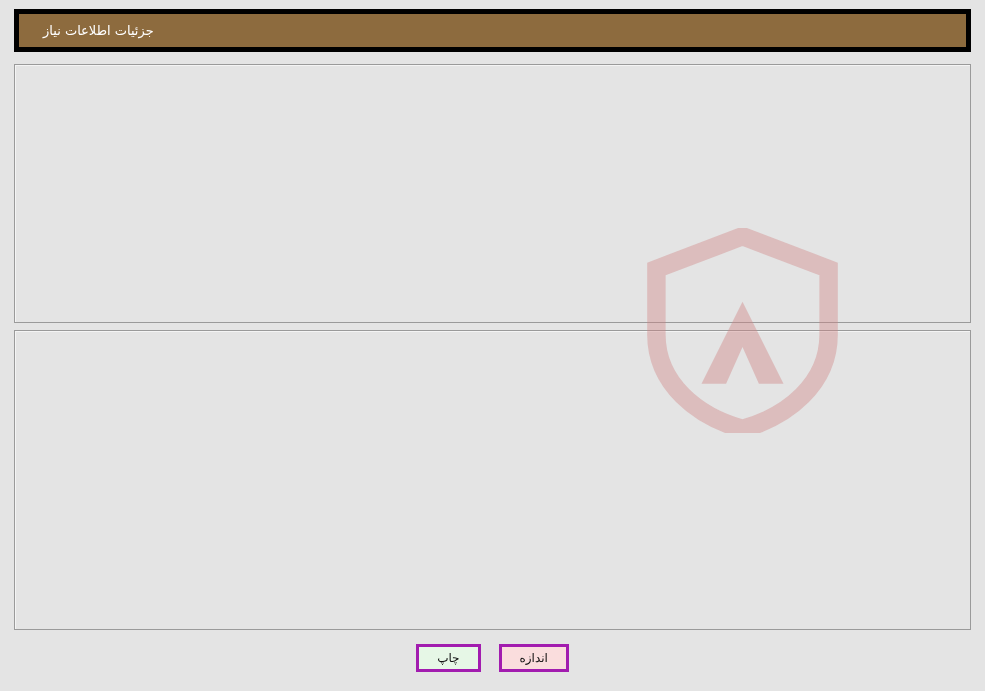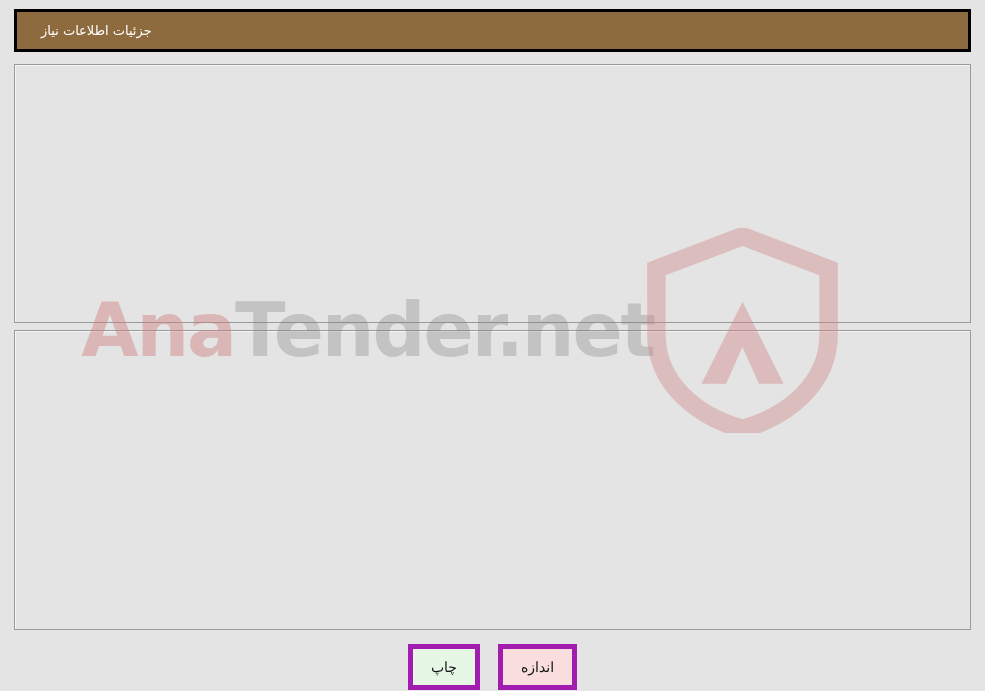--- a/index.html
+++ b/index.html
@@ -27,21 +27,21 @@
   .wm-text {
     font-family: "DejaVu Sans", "Liberation Sans", sans-serif;
     font-size: 74px; font-weight: bold; color: rgba(120,120,120,0.30);
     letter-spacing: -2px; direction: ltr; margin-right: -14px; white-space: nowrap;
   }
   .wm-text .red { color: rgba(205,120,120,0.42); }
 
   
   .titlebar {
     position: absolute; left: 14px; top: 9px; width: 957px; height: 43px;
-    background: #8d6b3e; border: 3px solid #000000;
+    background: #8d6b3e; border: 5px solid #000000;
     color: #ffffff; font-size: 13px;
     display: flex; align-items: center; justify-content: flex-start;
     padding-left: 0; padding-right: 0; z-index: 1;
   }
   .titlebar span { margin-right: auto; margin-left: 24px; }
 
   
   .panel {
     position: absolute; background: #e4e4e4;
     border: 1px solid #9a9a9a;
@@ -126,38 +126,37 @@
 
   
   #r-tozihat { position: absolute; right: 24px; top: 550px; display: flex; align-items: flex-start; }
 
   
   .btnbar {
     position: absolute; left: 0; top: 644px; width: 985px;
     display: flex; justify-content: center; align-items: center; gap: 18px; z-index: 3;
   }
   .btn {
-    font-size: 14px; border: 5px solid #a21caf; padding: 10px 18px;
+    font-size: 12px; border: 3px solid #a21caf; padding: 3px 18px;
     cursor: pointer; line-height: 16px;
   }
   .btn.print  { background: #e6f7e6; color: #111; }
   .btn.back   { background: #fadddd; color: #111; }
 </style>
 </head>
 <body>
 
 <div class="watermark">
   <div class="wm-inner">
     <div class="wm-shield">
       <svg width="205" height="205" viewBox="0 0 100 100">
         <path d="M50 4 L92 20 L92 52 C92 76 72 92 50 98 C28 92 8 76 8 52 L8 20 Z" fill="none" stroke="rgba(208,130,130,0.40)" stroke-width="9"></path>
         <path d="M50 36 L70 76 L58 76 L50 58 L42 76 L30 76 Z" fill="rgba(208,130,130,0.42)"></path>
       </svg>
     </div>
-    <div class="wm-text"><span class="red">Ana</span><span>Tender.net</span></div>
   </div>
 </div>
 
 <div class="titlebar">
   <span>جزئیات اطلاعات نیاز</span>
 </div>
 
 <div class="panel" id="panel-top"></div>
 
 <div class="row" id="r-niaz">

